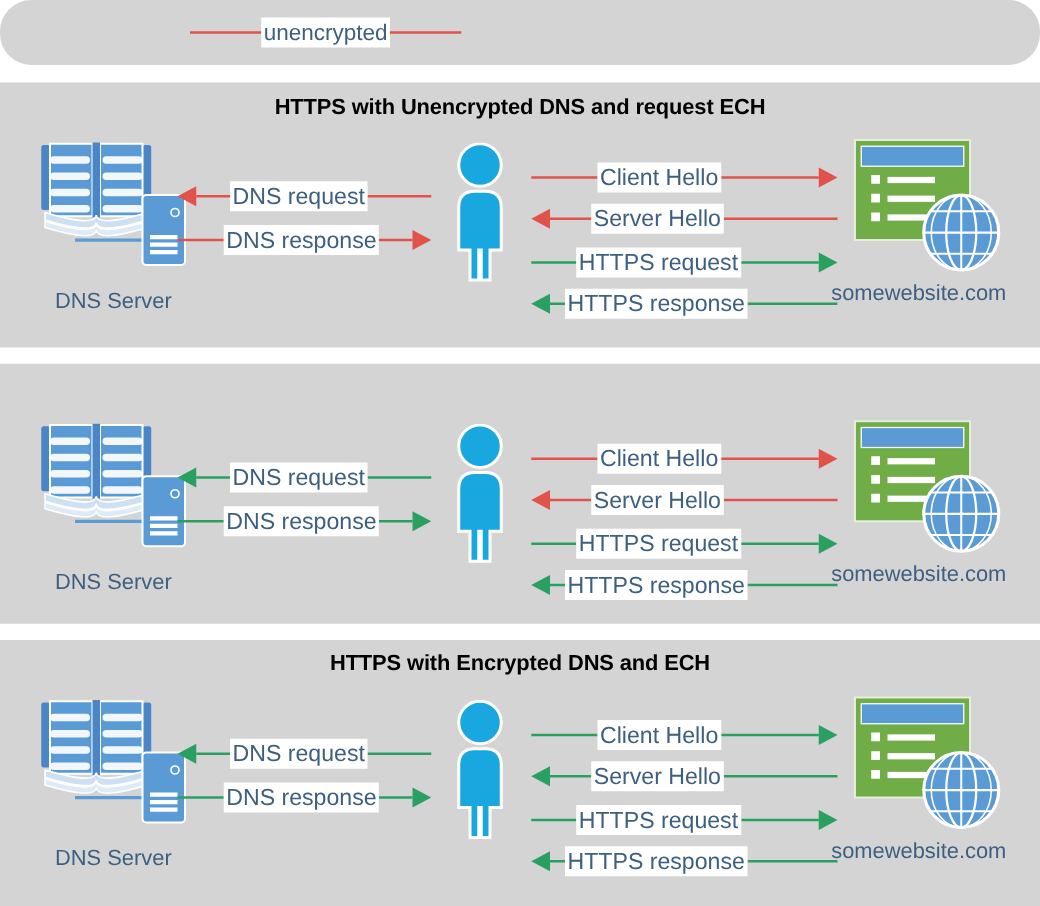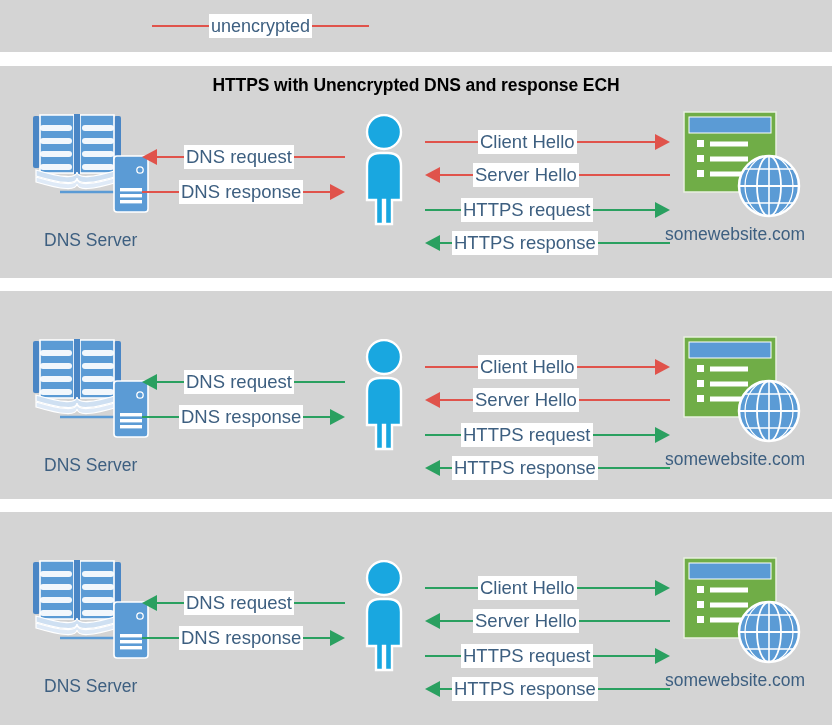--- a/index.html
+++ b/index.html
@@ -8,21 +8,21 @@
     background:#ffffff;
     font-family:"Liberation Sans", sans-serif;
     overflow:hidden;
   }
   .sheet{position:relative;width:832px;height:725px;background:#ffffff;}
 
   .band{
     position:absolute;left:0;width:832px;
     background:#d4d4d4;
   }
-  .legend-band{top:0;height:52px;}
+  .legend-band{top:0;height:52px;border-radius:25px;}
   .panel1{top:66px;height:212px;}
   .panel2{top:291px;height:208px;}
   .panel3{top:512px;height:213px;}
 
   
   .legend-item{position:absolute;top:0;height:52px;display:flex;align-items:center;}
   .leg-line{height:0;border-top:2px solid;width:57px;}
   .leg-text{
     background:#ffffff;color:#3d5f80;
     font-size:18px;line-height:22px;
@@ -70,21 +70,21 @@
 
   <div class="band legend-band">
     <div class="legend-item" id="leg0" style="left:152px;">
       <div class="seg leg-line" id="leg0a" style="border-top-color: rgb(224, 83, 75);"></div>
       <div class="leg-text">unencrypted</div>
       <div class="seg leg-line" id="leg0b" style="border-top-color: rgb(224, 83, 75);"></div>
     </div>
   </div>
 
   <div class="band panel1">
-    <div class="ptitle" style="top:9px;">HTTPS with Unencrypted DNS and response ECH</div>
+    <div class="ptitle" style="top:9px;">HTTPS with Unencrypted DNS and request ECH</div>
     <div class="panel-body" style="position: absolute; left: 0px; top: 0px; width: 832px; height: 100%;">
         <div class="dns" style="left: 28px; top: 42px;"><svg width="128" height="110" viewBox="0 0 128 110">
             <rect x="5" y="8" width="7" height="52" rx="2" fill="#4a86c5"></rect>
             <rect x="86" y="8" width="7" height="52" rx="2" fill="#4a86c5"></rect>
             <path d="M12 7 h34 v58 h-34 z" fill="#5b9bd5" stroke="#ffffff" stroke-width="1.6"></path>
             <path d="M52 7 h34 v58 h-34 z" fill="#5b9bd5" stroke="#ffffff" stroke-width="1.6"></path>
             <rect x="46" y="6" width="6" height="60" fill="#4a86c5"></rect>
             <rect x="12" y="17" width="32" height="6" rx="3" fill="#ffffff" opacity="0.92"></rect>
             <rect x="54" y="17" width="32" height="6" rx="3" fill="#ffffff" opacity="0.92"></rect>
             <rect x="12" y="30" width="32" height="6" rx="3" fill="#ffffff" opacity="0.92"></rect>
@@ -245,20 +245,21 @@
         <div class="row" style="left: 425px; top: 164px; width: 245px;">
           <div class="ahead left" style="border-right-color: rgb(42, 160, 96);"></div>
           <div class="seg" style="border-top-color: rgb(42, 160, 96); flex: 0 1 12px;"></div>
           <div class="lbl">HTTPS response</div>
           <div class="seg" style="border-top-color: rgb(42, 160, 96); flex: 1 1 auto;"></div>
         </div>
       </div>
   </div>
 
   <div class="band panel3">
+    <div class="ptitle" style="top:8px;">HTTPS with Encrypted DNS and ECH</div>
     <div class="panel-body" style="position: absolute; left: 0px; top: 0px; width: 832px; height: 100%;">
         <div class="dns" style="left: 28px; top: 42px;"><svg width="128" height="110" viewBox="0 0 128 110">
             <rect x="5" y="8" width="7" height="52" rx="2" fill="#4a86c5"></rect>
             <rect x="86" y="8" width="7" height="52" rx="2" fill="#4a86c5"></rect>
             <path d="M12 7 h34 v58 h-34 z" fill="#5b9bd5" stroke="#ffffff" stroke-width="1.6"></path>
             <path d="M52 7 h34 v58 h-34 z" fill="#5b9bd5" stroke="#ffffff" stroke-width="1.6"></path>
             <rect x="46" y="6" width="6" height="60" fill="#4a86c5"></rect>
             <rect x="12" y="17" width="32" height="6" rx="3" fill="#ffffff" opacity="0.92"></rect>
             <rect x="54" y="17" width="32" height="6" rx="3" fill="#ffffff" opacity="0.92"></rect>
             <rect x="12" y="30" width="32" height="6" rx="3" fill="#ffffff" opacity="0.92"></rect>

